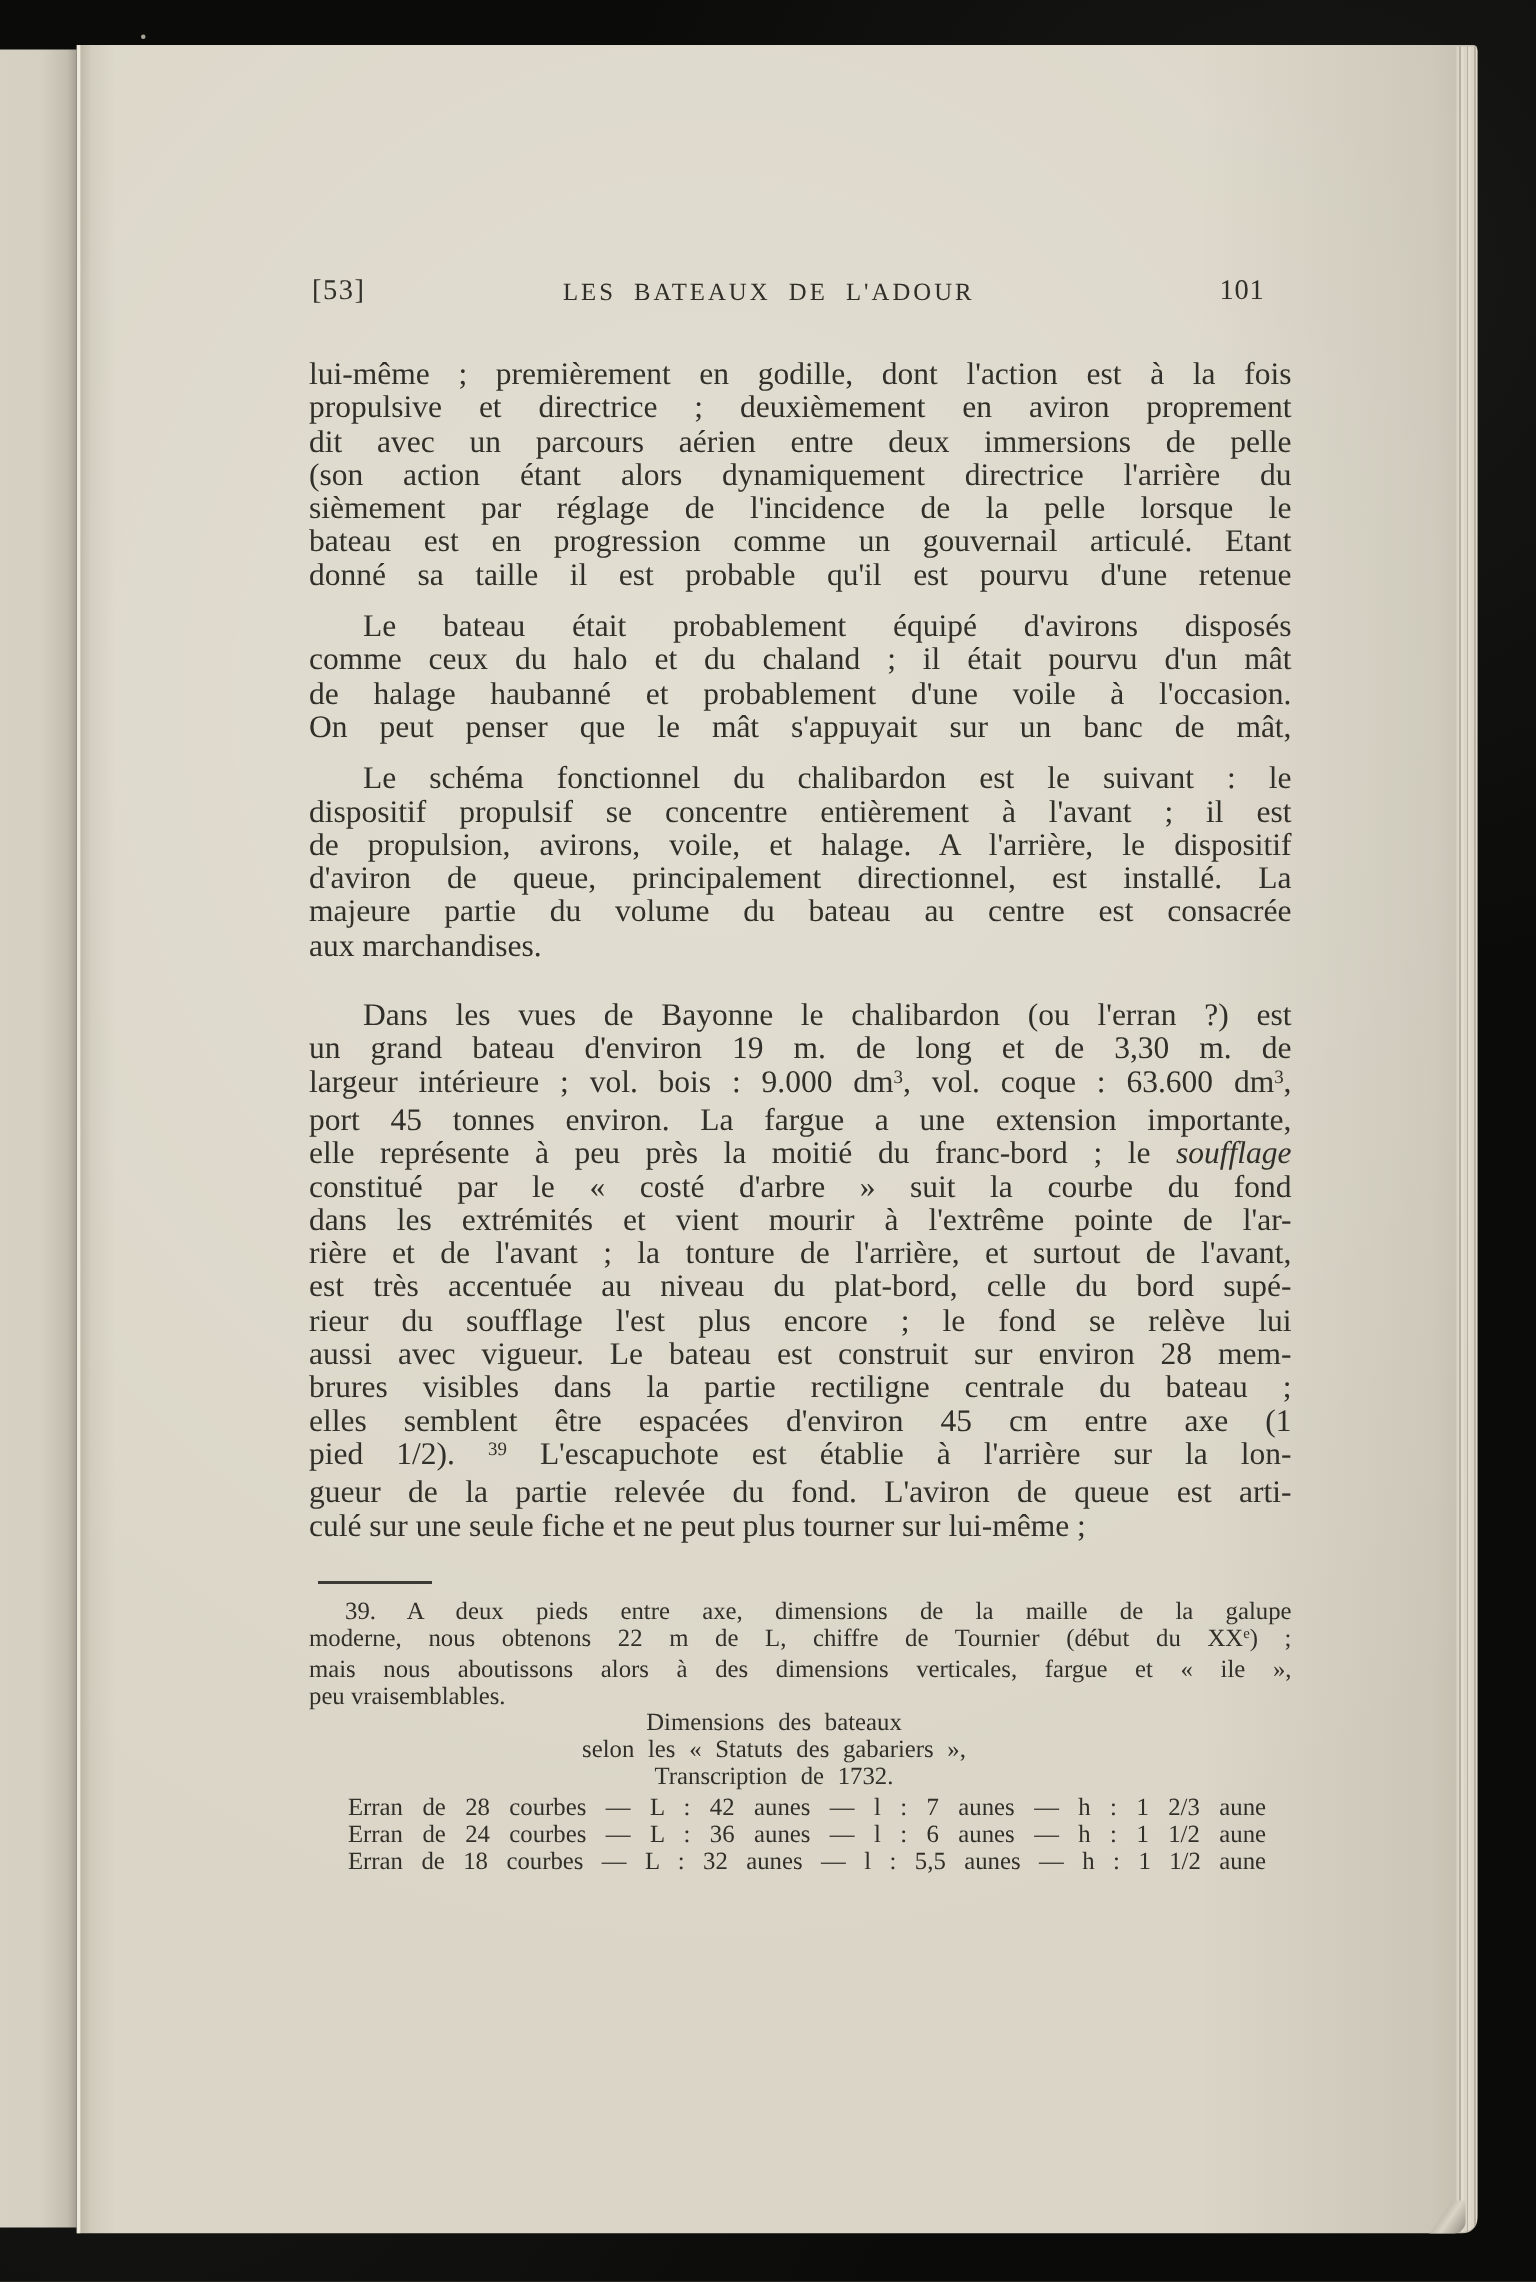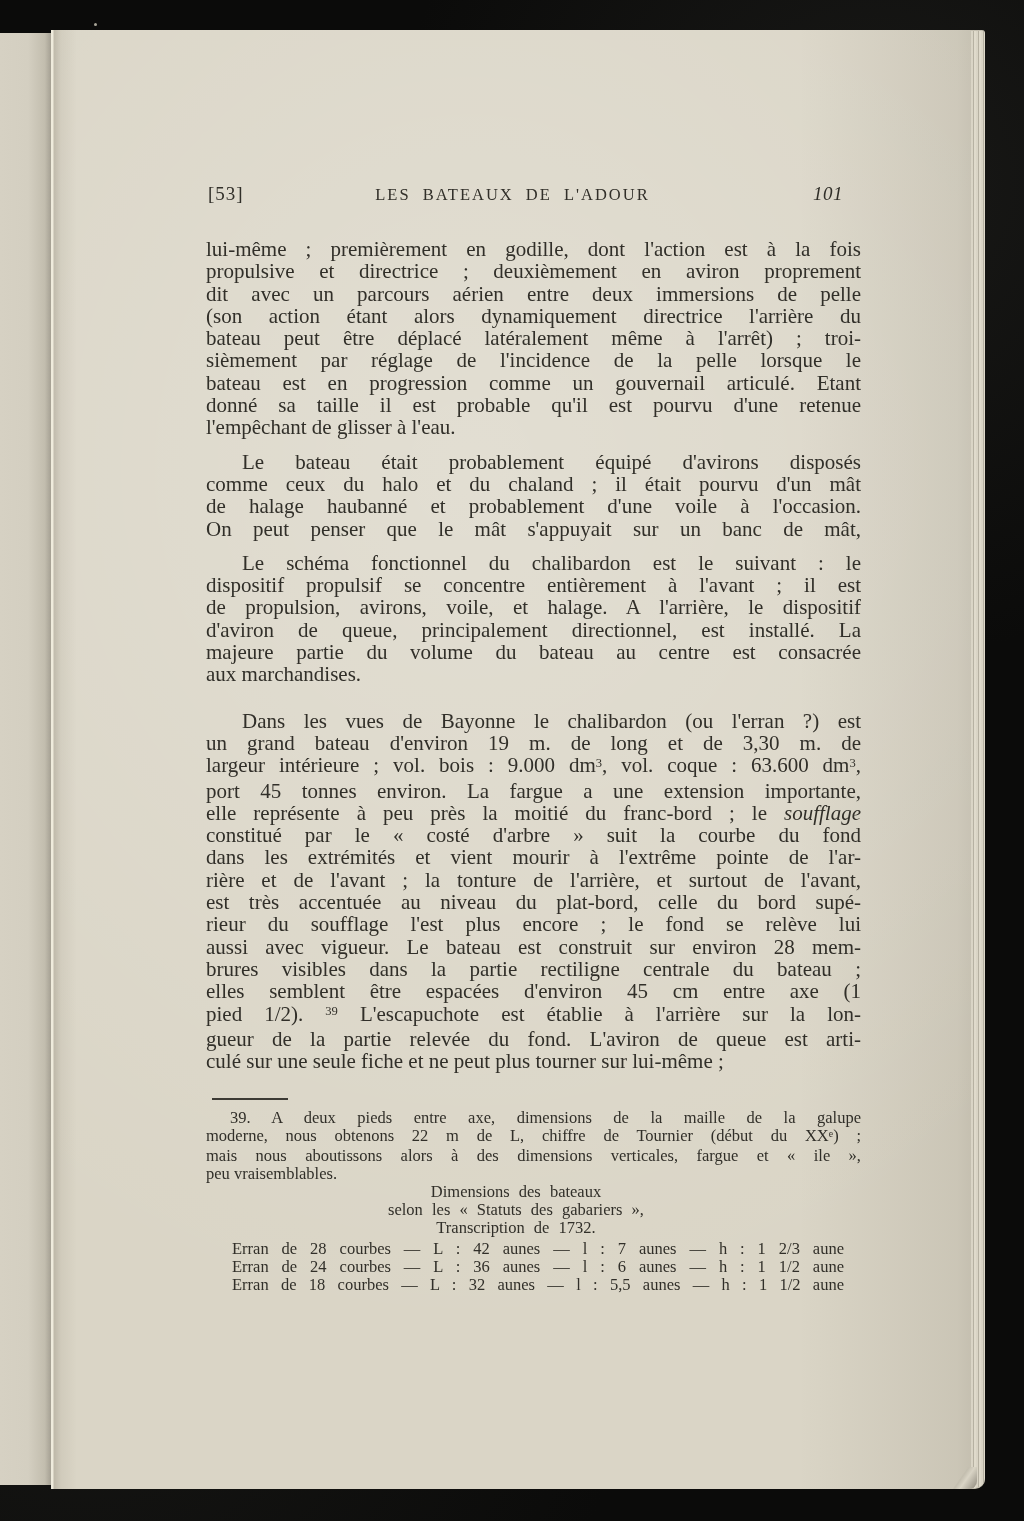--- a/index.html
+++ b/index.html
@@ -37,21 +37,21 @@
   .corner-curl {
     position:absolute; right:8px; bottom:0; width:26px; height:22px;
     background:linear-gradient(125deg, rgba(0,0,0,0) 40%, #c3beaf 44%, #d9d4c5 58%, #a39e91 88%, #8c8779 100%);
     border-bottom-right-radius:8px;
   }
   
   .content { position:absolute; left:155px; top:153px; width:655px; color:#312f29; }
   .header { position:relative; height:22px; margin-bottom:33px; }
   .header .ref { position:absolute; left:2px; top:0; font-size:19px; letter-spacing:1px; }
   .header .title { position:absolute; left:0; right:42px; top:2px; text-align:center; font-size:16.5px; letter-spacing:2px; word-spacing:6px; }
-  .header .pagenum { position:absolute; right:18px; top:0; font-size:19px; letter-spacing:.5px;font-style:italic; }
+  .header .pagenum { position:absolute; right:18px; top:0; font-size:19px; letter-spacing:.5px; }
 
   .body-text { font-size:21px; line-height:22.3px;margin-top:22px; }
   .para.gap { margin-top:12px; }
   .para.biggap { margin-top:24px; }
   .line { text-align:justify; text-align-last:justify; }
   .line.endpar { text-align-last:left; }
   .body-text .firstline { text-indent:36px; }
 
   .fnote { margin-top:26px; font-size:16.5px; line-height:17.9px; }
   .fnote .rule { width:76px; height:2px; background:#3c3a34; margin:0 0 9px 6px; }
@@ -81,25 +81,23 @@
         <span class="title">LES BATEAUX DE L'ADOUR</span>
         <span class="pagenum">101</span>
       </div>
 
       <div class="body-text">
           <div class="para">
             <div class="line">lui-même ; premièrement en godille, dont l'action est à la fois</div>
             <div class="line">propulsive et directrice ; deuxièmement en aviron proprement</div>
             <div class="line">dit avec un parcours aérien entre deux immersions de pelle</div>
             <div class="line">(son action étant alors dynamiquement directrice l'arrière du</div>
-            <div class="line">bateau peut être déplacé latéralement même à l'arrêt) ; troi-</div>
             <div class="line">sièmement par réglage de l'incidence de la pelle lorsque le</div>
             <div class="line">bateau est en progression comme un gouvernail articulé. Etant</div>
             <div class="line">donné sa taille il est probable qu'il est pourvu d'une retenue</div>
-            <div class="line endpar">l'empêchant de glisser à l'eau.</div>
           </div>
           <div class="para gap">
             <div class="line firstline">Le bateau était probablement équipé d'avirons disposés</div>
             <div class="line">comme ceux du halo et du chaland ; il était pourvu d'un mât</div>
             <div class="line">de halage haubanné et probablement d'une voile à l'occasion.</div>
             <div class="line">On peut penser que le mât s'appuyait sur un banc de mât,</div>
           </div>
           <div class="para gap">
             <div class="line firstline">Le schéma fonctionnel du chalibardon est le suivant : le</div>
             <div class="line">dispositif propulsif se concentre entièrement à l'avant ; il est</div>

